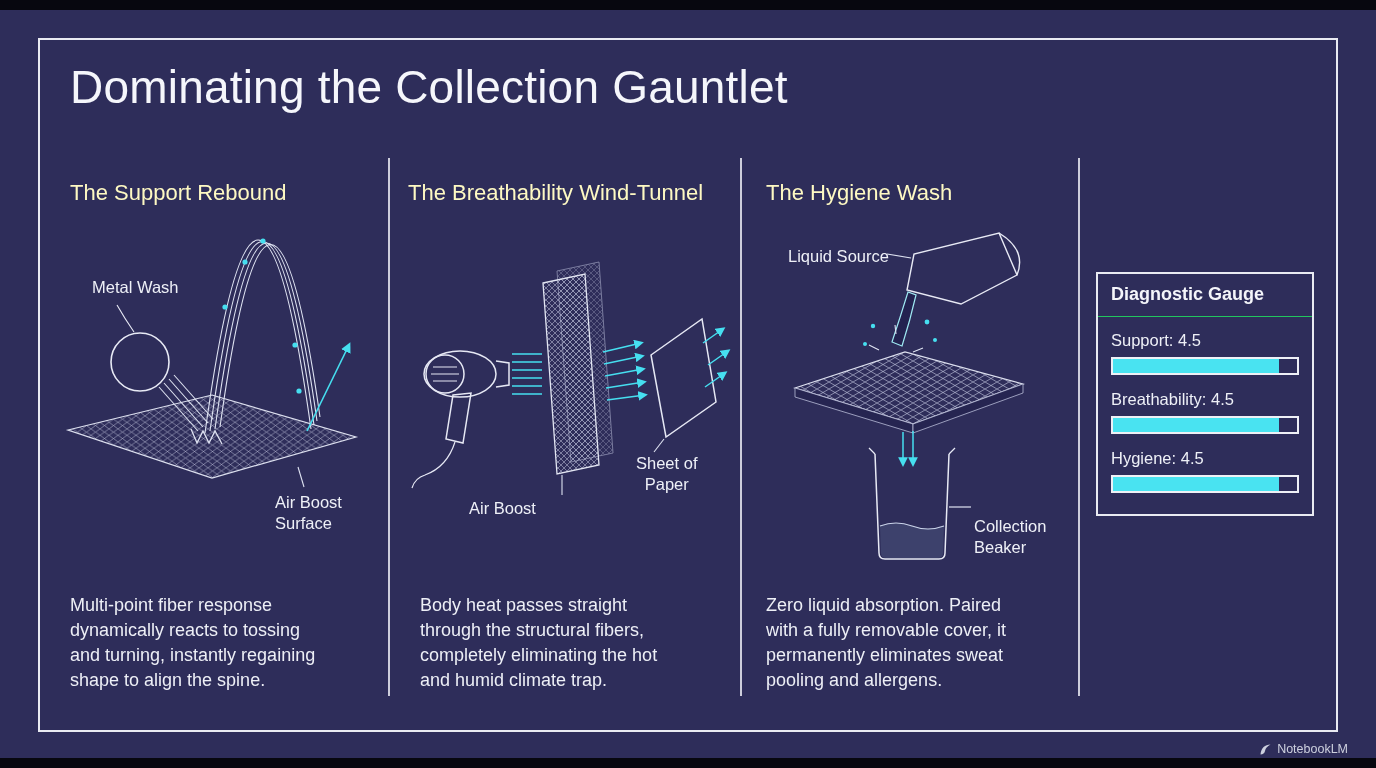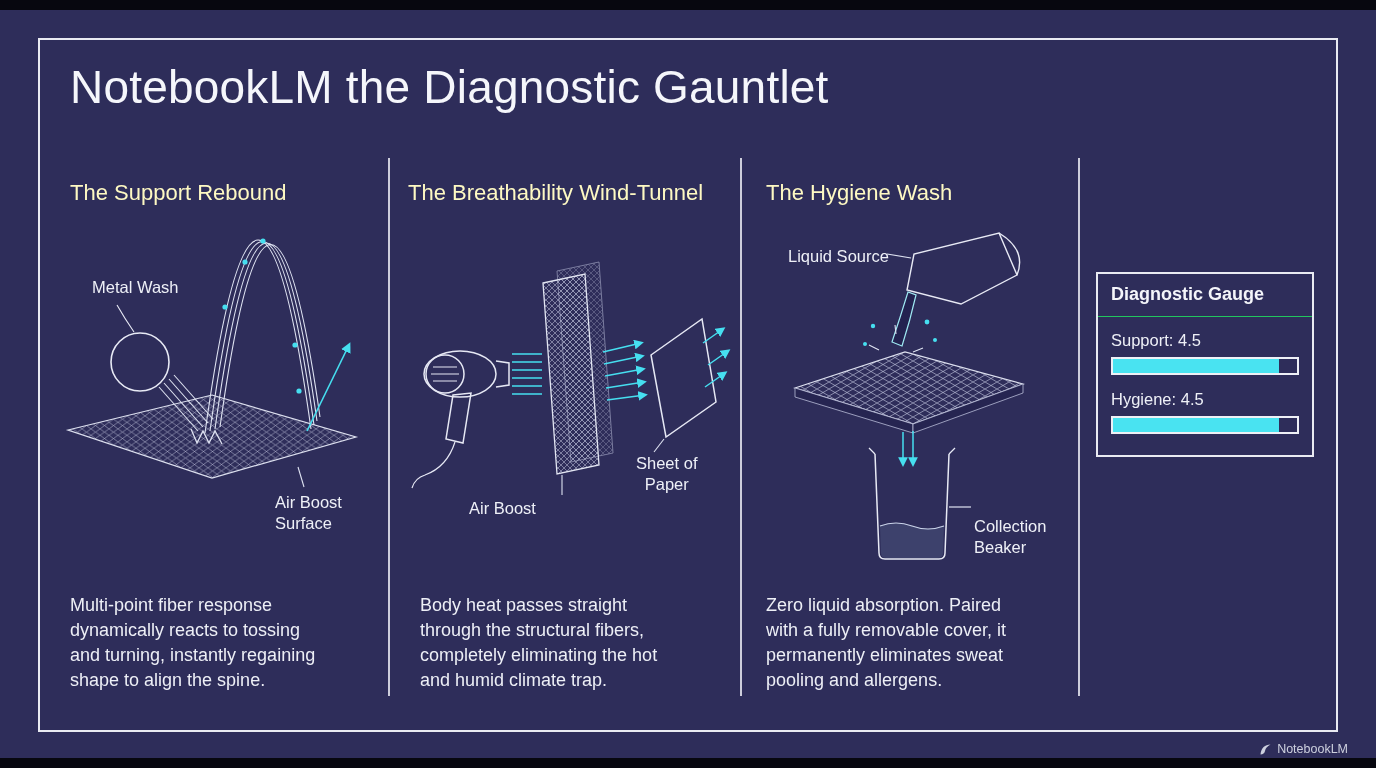--- a/index.html
+++ b/index.html
@@ -40,21 +40,21 @@
   .watermark{position:absolute;right:28px;top:742px;display:flex;align-items:center;gap:5px;
     font-size:12.5px;color:#cdd0de;}
 </style>
 </head>
 <body>
 
 <div class="letterbox top"></div>
 <div class="letterbox bottom"></div>
 <div class="frame"></div>
 
-<div class="title">NotebookLM the Diagnostic Gauntlet</div>
+<div class="title">Dominating the Collection Gauntlet</div>
 
 <div class="col-header" id="h1">The Support Rebound</div>
 <div class="col-header" id="h2">The Breathability Wind-Tunnel</div>
 <div class="col-header" id="h3">The Hygiene Wash</div>
 
 <div class="vdiv" id="v1"></div>
 <div class="vdiv" id="v2"></div>
 <div class="vdiv" id="v3"></div>
 
 <div class="illus" id="il1">
@@ -214,20 +214,26 @@
 <div class="gauge">
   <div class="gauge-title">Diagnostic Gauge</div>
   <div class="gauge-body">
     <div class="metric">
       <div class="metric-label">Support: 4.5</div>
       <div class="bar">
           <div class="bar-fill" style="width: 90%;"></div>
         </div>
     </div>
     <div class="metric">
+      <div class="metric-label">Breathability: 4.5</div>
+      <div class="bar">
+          <div class="bar-fill" style="width: 90%;"></div>
+        </div>
+    </div>
+    <div class="metric">
       <div class="metric-label">Hygiene: 4.5</div>
       <div class="bar">
           <div class="bar-fill" style="width: 90%;"></div>
         </div>
     </div>
   </div>
 </div>
 
 <div class="watermark">
   <svg width="13" height="13" viewBox="0 0 13 13">

